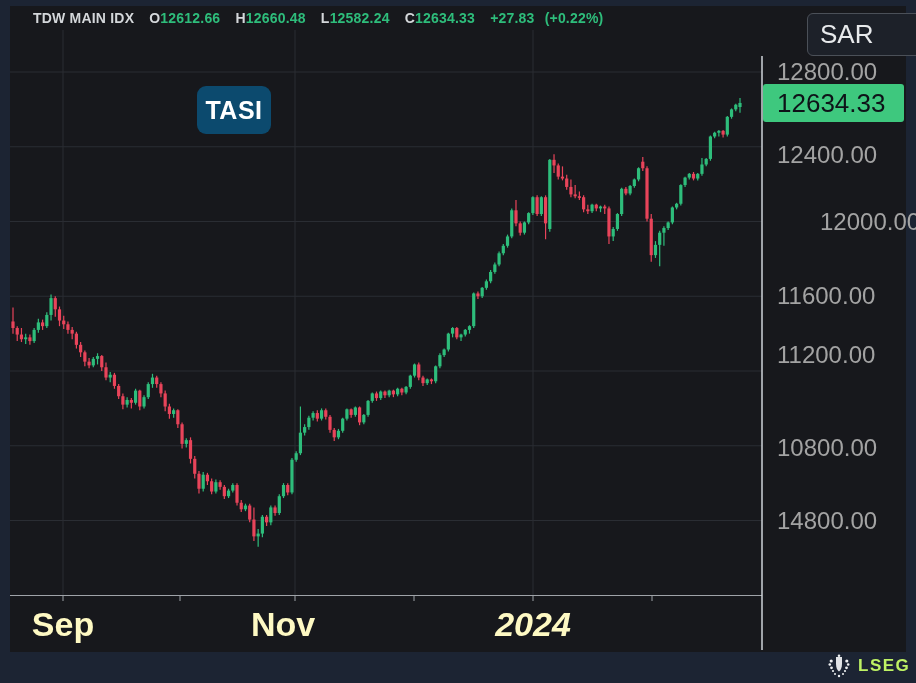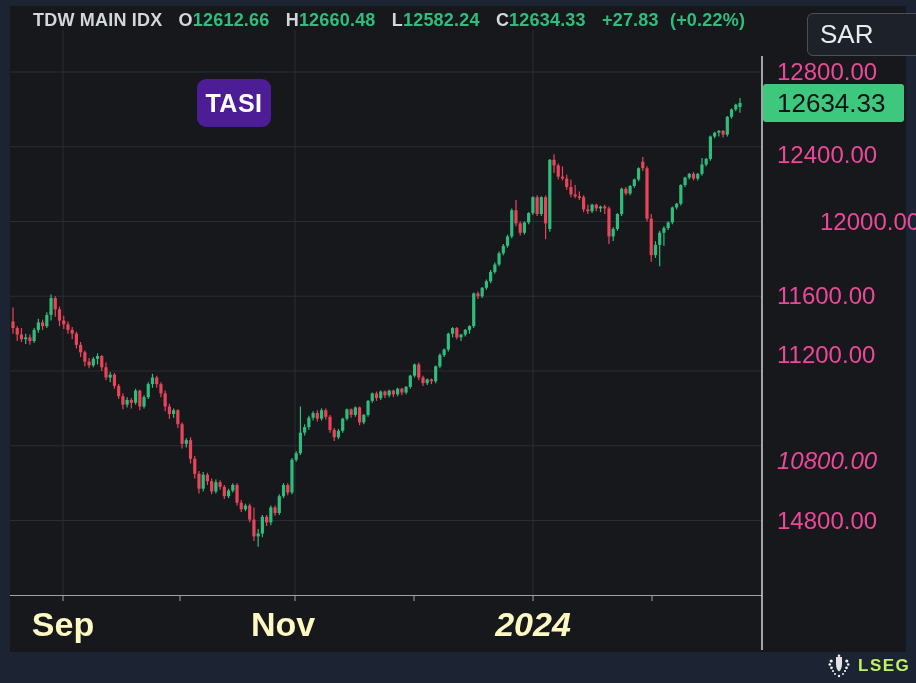--- a/index.html
+++ b/index.html
@@ -1,33 +1,33 @@
 <!DOCTYPE html>
 <html><head>
 <meta charset="utf-8">
 <style>
   html,body{margin:0;padding:0;background:#1C2433;}
   body{width:916px;height:683px;position:relative;overflow:hidden;
        font-family:"Liberation Sans",sans-serif;-webkit-font-smoothing:antialiased;}
   .panel{position:absolute;left:10px;top:6px;width:896px;height:646px;background:#17181C;}
   #chart-svg{position:absolute;left:10px;top:6px;}
-  .hdr{position:absolute;left:33px;top:10px;font-size:18px;font-weight:bold;
+  .hdr{position:absolute;left:33px;top:10px;font-size:14px;font-weight:bold;
        color:#D4D7DA;white-space:nowrap;letter-spacing:.2px;}
   .hdr .grp{margin-left:11px;}
   .hdr .val{color:#2EBD7B;}
-  .badge{position:absolute;left:197px;top:79px;width:74px;height:48px;border-radius:9px;
-         background:#4c1d95;color:#FFFFFF;font-size:25px;font-weight:bold;
+  .badge{position:absolute;left:197px;top:86px;width:74px;height:48px;border-radius:9px;
+         background:#0c4a6e;color:#FFFFFF;font-size:25px;font-weight:bold;
          text-align:center;line-height:48px;letter-spacing:.5px;cursor:pointer;}
   .cur-box{position:absolute;left:767px;top:13px;width:136px;height:41px;background:#1D2129;
            border:1.5px solid #4B5058;border-radius:6px;color:#E8EAEC;font-size:26px;
            line-height:41px;padding-left:12px;box-sizing:content-box;cursor:pointer;margin-left:40px;}
   .price-tag{position:absolute;left:763px;width:141px;height:38px;background:#3EC87E;
              border-radius:3px;color:#0E1218;font-size:26px;font-weight:500;
              line-height:38px;padding-left:14px;box-sizing:border-box;}
-  .ytick{position:absolute;left:777px;height:28px;color:#ec4899;font-size:24px;
+  .ytick{position:absolute;left:777px;height:28px;color:#a3a3a3;font-size:24px;
          line-height:28px;white-space:nowrap;}
   .xlab{position:absolute;top:605px;transform:translateX(-50%);color:#fef9c3;
         font-size:34px;font-weight:600;}
   .footer{position:absolute;left:826px;top:652px;height:28px;display:flex;
           align-items:center;gap:6px;}
   .footer .lseg-text{color:#bef264;font-size:17px;font-weight:bold;letter-spacing:1.5px;}
 </style>
 </head>
 <body>
 
@@ -761,21 +761,21 @@
 <div class="cur-box">SAR</div>
 
 <div class="price-tag" id="price-tag" style="top: 84px;">12634.33</div>
 
 <div id="yticks">
     <div class="ytick" style="top: 58px;">12800.00</div>
     <div class="ytick" style="top: 132.75px; margin-top: 8px;">12400.00</div>
     <div class="ytick" style="top: 207.5px; margin-left: 43px;">12000.00</div>
     <div class="ytick" style="top: 282.25px;">11600.00</div>
     <div class="ytick" style="top: 341px;">11200.00</div>
-    <div class="ytick" style="top: 447px; font-style: italic;">10800.00</div>
+    <div class="ytick" style="top: 434px;">10800.00</div>
     <div class="ytick" style="top: 506.5px;">14800.00</div>
   </div>
 <div id="xlabels">
     <div class="xlab" style="left: 63px;">Sep</div>
     <div class="xlab" style="left: 283px;">Nov</div>
     <div class="xlab" style="left: 533px; font-style: italic;">2024</div>
   </div>
 
 <div class="footer">
   <svg width="26" height="24" viewBox="0 0 26 24">

